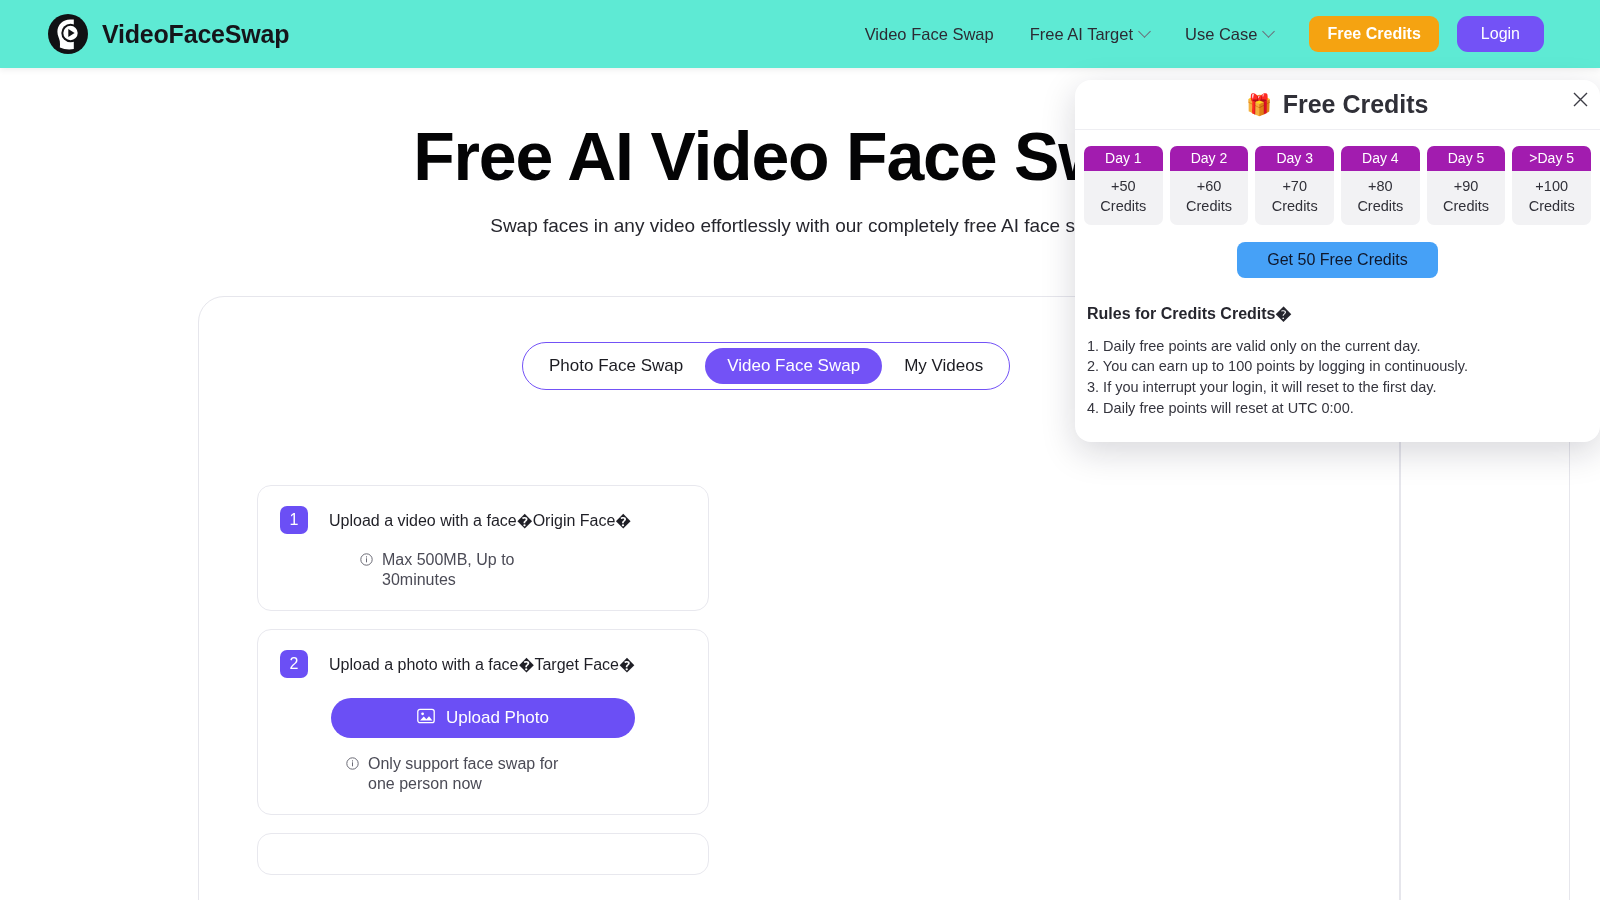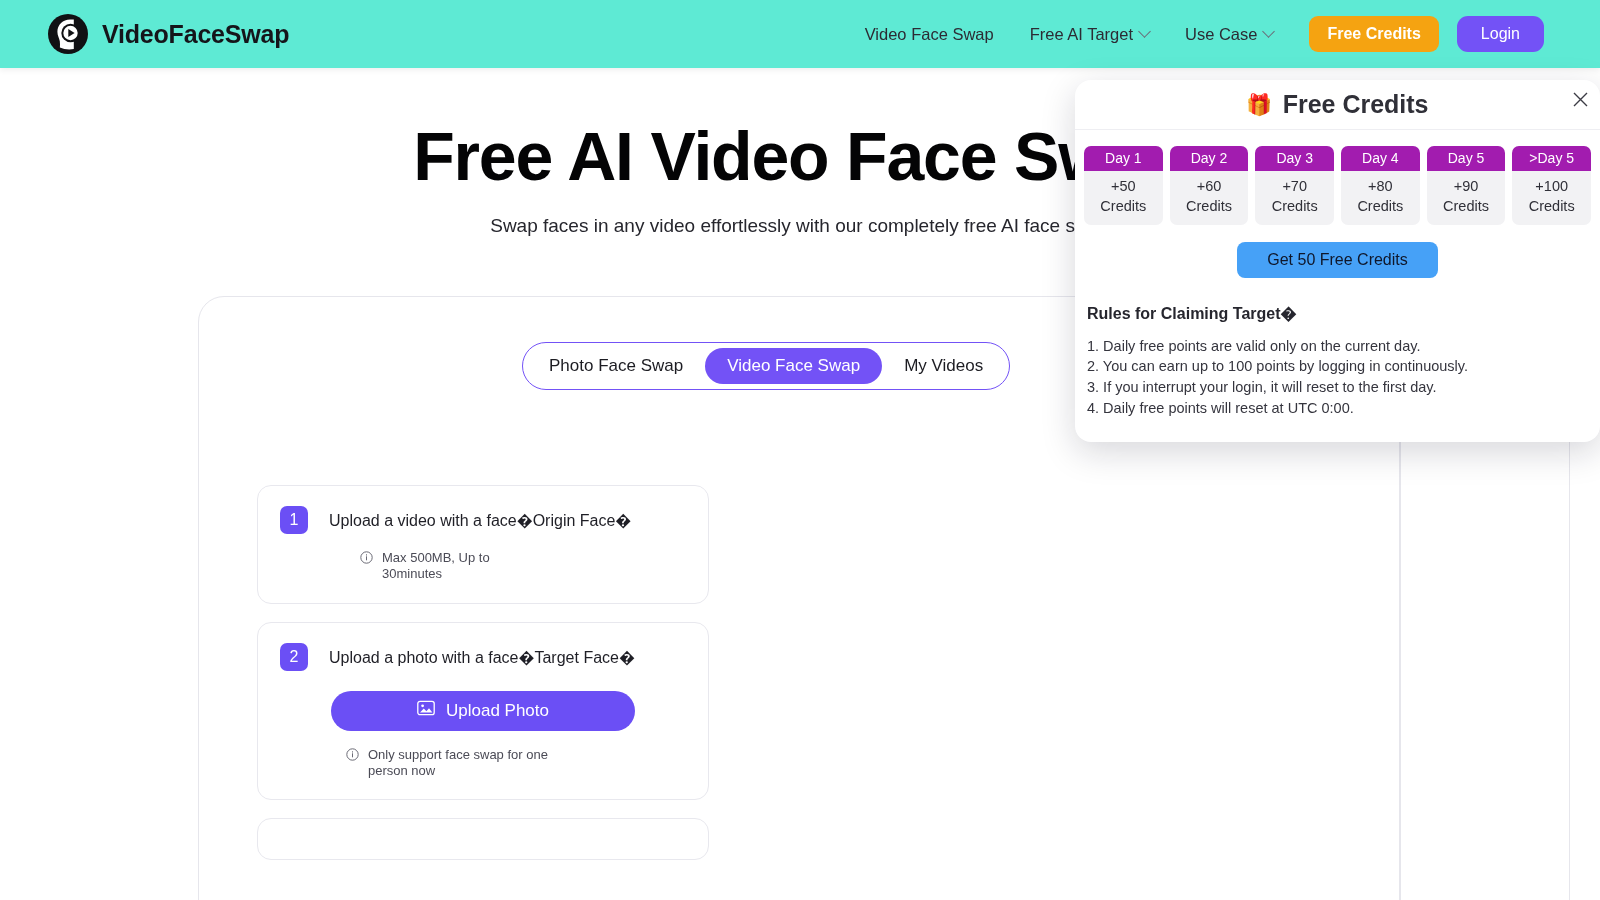--- a/index.html
+++ b/index.html
@@ -247,21 +247,21 @@
     border: none;
     font-family: inherit;
   }
 
   .step-note {
     display: flex;
     align-items: flex-start;
     gap: 9px;
     margin-top: 16px;
     padding-left: 80px;
-    font-size: 13px;
+    font-size: 16px;
     color: #4b4b56;
     line-height: 1.25;
   }
 
   .step-note.narrow { max-width: 258px; }
   .step-note.wide { padding-left: 66px; max-width: 290px; }
 
   .info-icon {
     flex: none;
     margin-top: 1px;
@@ -537,20 +537,20 @@
         <div>+100</div>
         <div>Credits</div>
       </div>
     </div>
   </div>
 
   <div class="modal-cta-wrap">
     <button class="modal-cta">Get 50 Free Credits</button>
   </div>
 
-  <div class="rules-title">Rules for Claiming Target�</div>
+  <div class="rules-title">Rules for Credits Credits�</div>
   <div class="rules-list">
     <div class="rule">1. Daily free points are valid only on the current day.</div>
     <div class="rule">2. You can earn up to 100 points by logging in continuously.</div>
     <div class="rule">3. If you interrupt your login, it will reset to the first day.</div>
     <div class="rule">4. Daily free points will reset at UTC 0:00.</div>
   </div>
 </div>
 
 </body></html>

